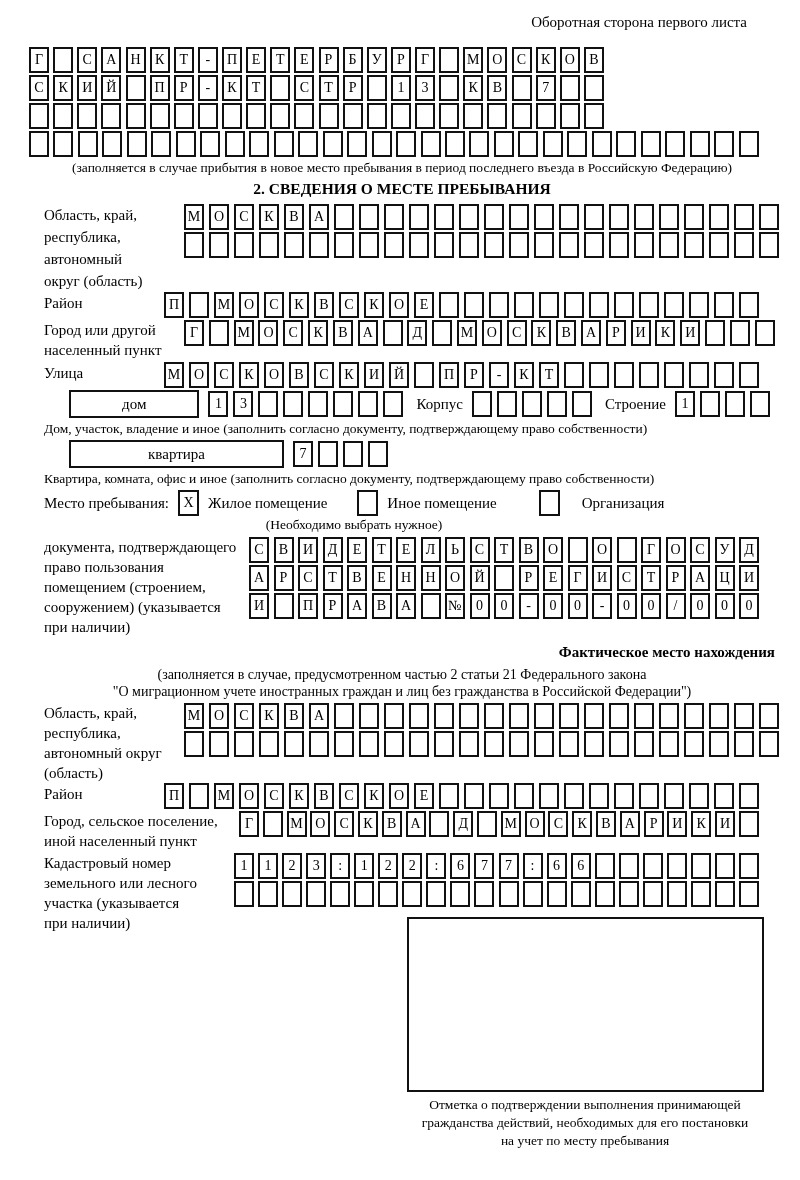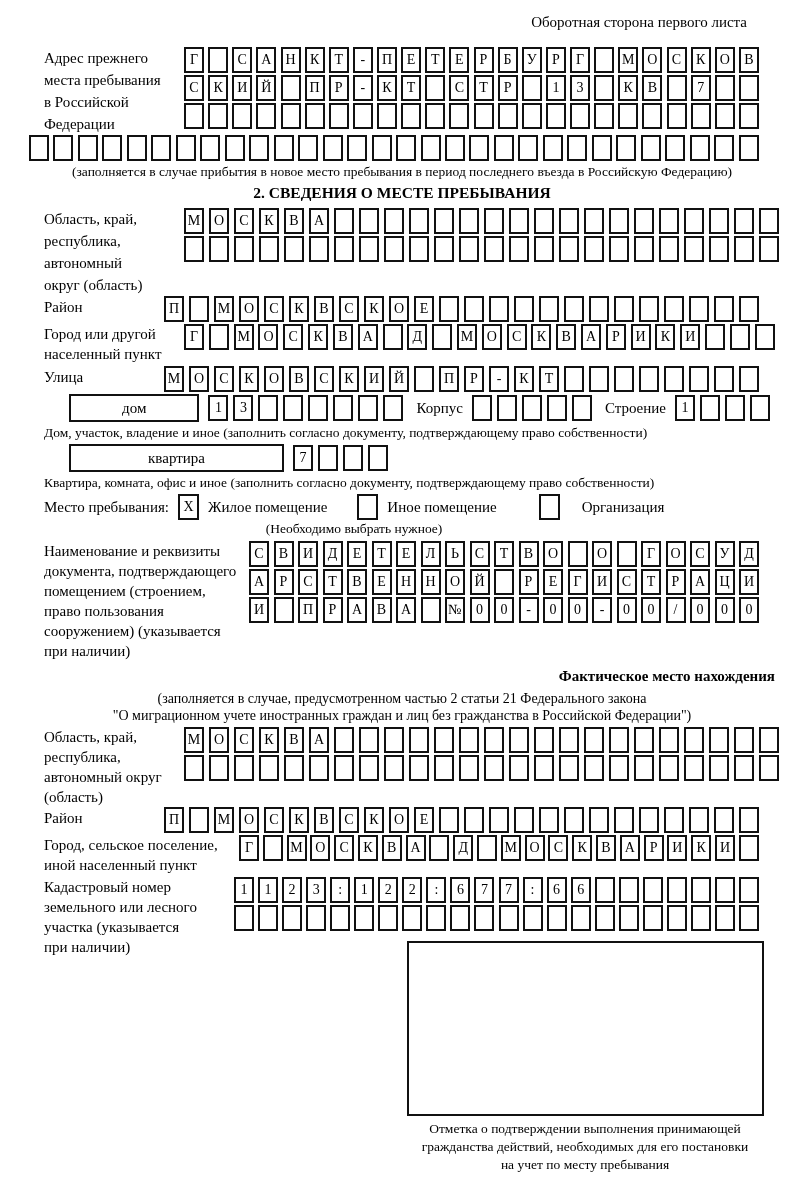--- a/index.html
+++ b/index.html
@@ -65,26 +65,20 @@
   .stamp-caption { text-align:center; font-size:13.5px; line-height:18px; margin-top:4px; }
 </style>
 </head>
 <body>
 
 <div class="page">
 
   <div class="header-note">Оборотная сторона первого листа</div>
 
   <div class="frow">
-    <div class="flabel lbl-w155">
-        <div>Адрес прежнего</div>
-        <div>места пребывания</div>
-        <div>в Российской</div>
-        <div>Федерации</div>
-      </div>
     <div class="rowstack">
       <div class="cells w575">
           <span class="cell">Г</span>
           <span class="cell"></span>
           <span class="cell">С</span>
           <span class="cell">А</span>
           <span class="cell">Н</span>
           <span class="cell">К</span>
           <span class="cell">Т</span>
           <span class="cell">-</span>
@@ -398,24 +392,23 @@
     <span>Жилое помещение</span>
     <span class="checkbox" style="margin-left:30px;"></span>
     <span>Иное помещение</span>
     <span class="checkbox" style="margin-left:42px; margin-right:22px;"></span>
     <span>Организация</span>
   </div>
   <div class="stay-note">(Необходимо выбрать нужное)</div>
 
   <div class="frow doc-block">
     <div class="flabel lbl-w220">
-        <div>Наименование и реквизиты</div>
         <div>документа, подтверждающего</div>
+        <div>право пользования</div>
         <div>помещением (строением,</div>
-        <div>право пользования</div>
         <div>сооружением) (указывается</div>
         <div>при наличии)</div>
       </div>
     <div class="rowstack">
       <div class="cells w510">
           <span class="cell">С</span>
           <span class="cell">В</span>
           <span class="cell">И</span>
           <span class="cell">Д</span>
           <span class="cell">Е</span>

